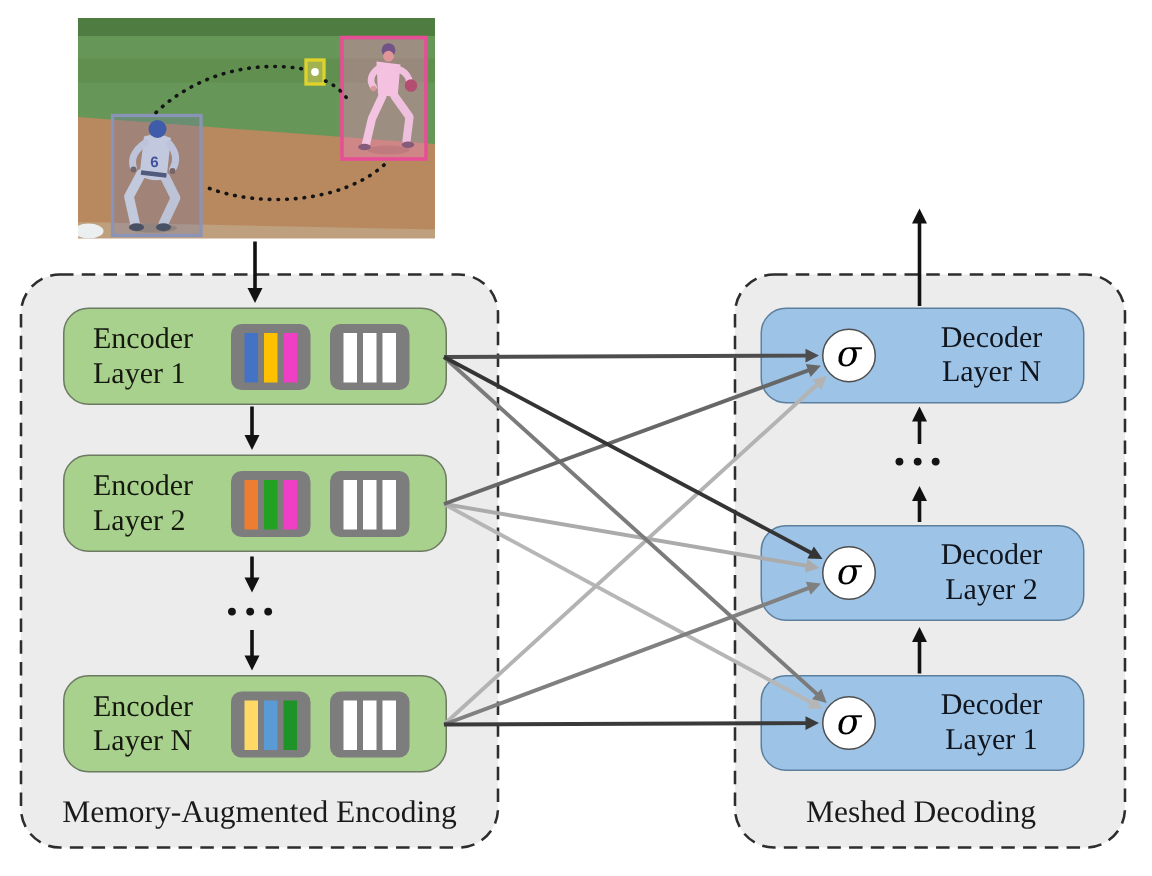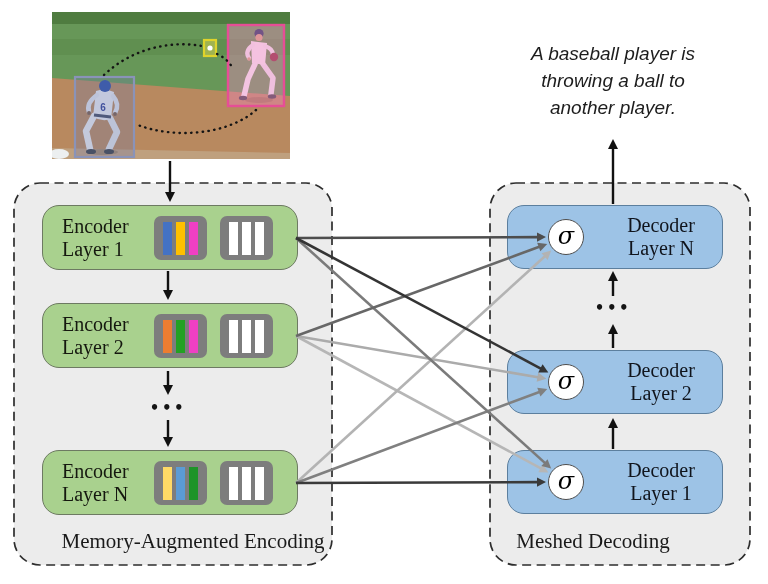--- a/index.html
+++ b/index.html
@@ -24,21 +24,21 @@
            border:1.6px solid #5c7f9e;border-radius:17px;box-sizing:border-box;}
   .dec-label{position:absolute;left:98px;right:6px;top:50%;transform:translateY(-50%);
              text-align:center;font-size:20px;line-height:23px;color:#10141c;white-space:nowrap;}
   .sigma{position:absolute;left:548px;width:36px;height:36px;background:#ffffff;
          border:1.7px solid #4e4e4e;border-radius:50%;box-sizing:border-box;
          display:flex;align-items:center;justify-content:center;
          font-size:24px;font-style:italic;color:#000;font-family:"DejaVu Serif",serif;
          padding-bottom:2px;}
   .dots{position:absolute;width:56px;text-align:center;color:#141414;
         font-family:"DejaVu Sans",sans-serif;font-size:15px;font-weight:bold;letter-spacing:2.5px;}
-  .panel-label{position:absolute;top:529px;text-align:center;font-size:21px;color:#1a1a1a;padding-left:20px;}
+  .panel-label{position:absolute;top:529px;text-align:center;font-size:21px;color:#1a1a1a;}
   .dotted{fill:none;stroke:#141414;stroke-width:2.4;stroke-dasharray:0.4 5.4;stroke-linecap:round;}
 </style>
 </head>
 <body>
 
 <div class="canvas">
 
   <svg class="bg" viewBox="0 0 768 584">
     <rect class="panel-rect" x="14" y="183" width="318" height="382" rx="26"></rect>
     <rect class="panel-rect" x="490" y="183" width="260" height="382" rx="26"></rect>
@@ -88,25 +88,20 @@
       <rect x="176" y="13" width="56" height="81" fill="rgba(244,128,198,0.38)" stroke-width="2.4" stroke="#e64e96"></rect>
       <rect x="152" y="28" width="12" height="16" fill="rgba(240,224,80,0.45)" stroke-width="2.2" stroke="#dfd32b"></rect>
       <circle cx="158" cy="36" r="2.6" fill="#ffffff"></circle>
 
       <path class="dotted" d="M52,63 C78,38 116,28 150,34"></path>
       <path class="dotted" d="M165,42 C172,45 177,50 181,56"></path>
       <path class="dotted" d="M204,98 C176,123 122,127 86,113"></path>
     </svg>
   </div>
 
-  <div class="caption">
-    <div>A baseball player is</div>
-    <div>throwing a ball to</div>
-    <div>another player.</div>
-  </div>
 
   <div class="enc-box" style="top: 205px; background: rgb(169, 209, 142); border-color: rgb(109, 122, 98);">
     <div class="box-label">
       <div>Encoder</div>
       <div>Layer 1</div>
     </div>
     <div class="slots mem" style="background: rgb(125, 125, 125);">
         <span class="bar" style="background: rgb(68, 114, 196);"></span>
         <span class="bar" style="background: rgb(255, 192, 0);"></span>
         <span class="bar" style="background: rgb(239, 63, 196);"></span>
@@ -168,21 +163,21 @@
       <div>Decoder</div>
       <div>Layer 1</div>
     </div>
   </div>
   <div class="sigma" style="top:219px">σ</div>
   <div class="sigma" style="top:364px">σ</div>
   <div class="sigma" style="top:464px">σ</div>
   <div class="dots" style="left:585px;top:299px">•••</div>
 
   <div class="panel-label" style="left:14px;width:318px">Memory-Augmented Encoding</div>
-  <div class="panel-label" style="left:464px;width:218px">Meshed Decoding</div>
+  <div class="panel-label" style="left:505px;width:218px">Meshed Decoding</div>
 
   <svg class="overlay" viewBox="0 0 768 584">
     <g id="mesh">
         <line x1="296" y1="336" x2="542.2499134130098" y2="469.1573605862942" stroke="#b6b6b6" stroke-width="2.6"></line>
         <polygon points="548.4073432688962,472.4869337676253 538.3026425064534,472.2523650112106 542.6786529733456,464.15974291490284" fill="#b6b6b6"></polygon>
         <line x1="296" y1="483" x2="546.0416988935805" y2="255.18422989695998" stroke="#b3b3b3" stroke-width="2.6"></line>
         <polygon points="551.2160732545041,250.46979992367406 547.6613602014759,259.93151304079146 541.4652522365859,253.1309067378633" fill="#b3b3b3"></polygon>
         <line x1="296" y1="336" x2="539.3835226447646" y2="377.465340895034" stroke="#ababab" stroke-width="2.6"></line>
         <polygon points="546.2840908479739,378.6409932555807 536.6393601783457,381.6640993255581 538.1845032807785,372.59478111562606" fill="#ababab"></polygon>
         <line x1="296" y1="483" x2="540.7114223432435" y2="391.4598012716016" stroke="#808080" stroke-width="2.6"></line>

